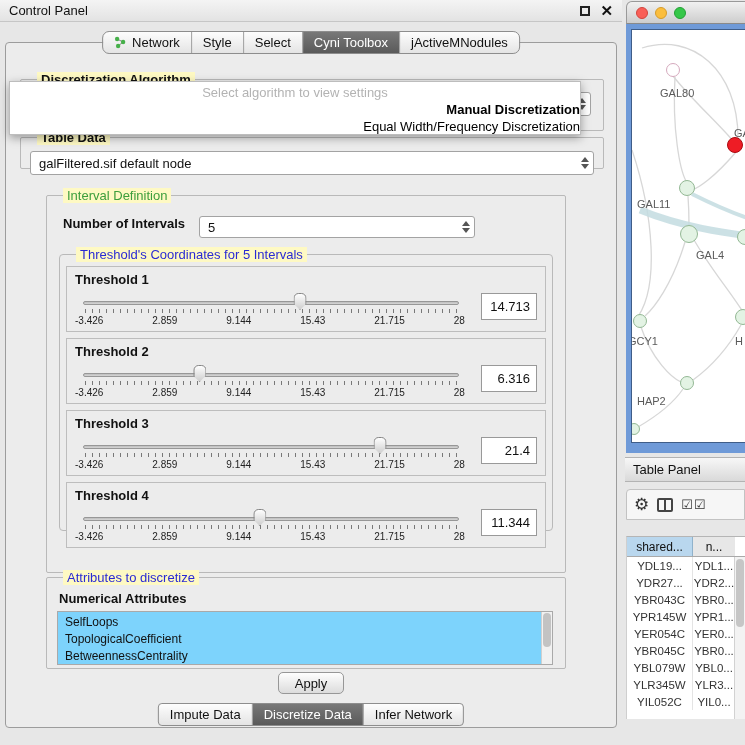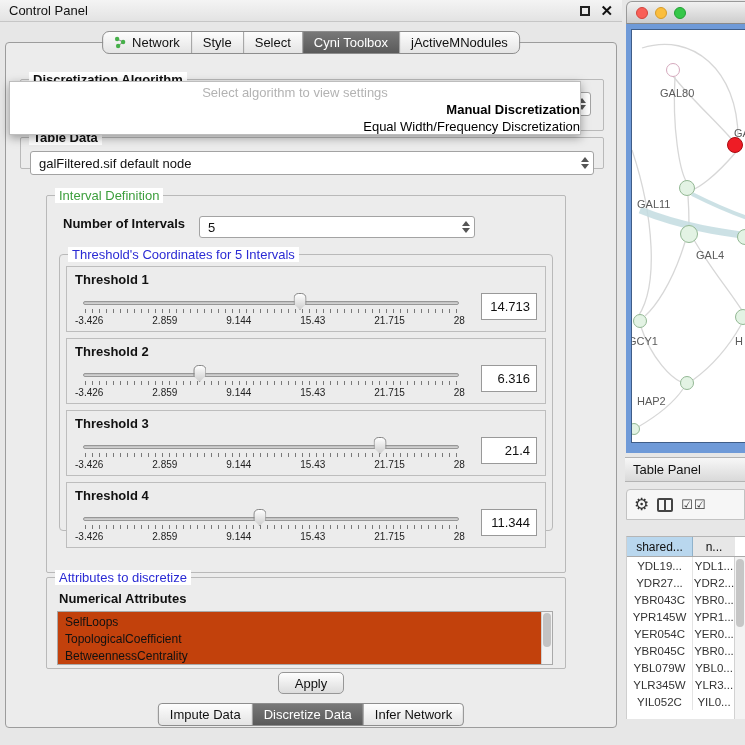--- a/index.html
+++ b/index.html
@@ -16,21 +16,21 @@
 
   .seg-bar { display:flex; border:1px solid #8d8d8d; border-radius:4px; overflow:hidden; background:linear-gradient(#fdfdfd,#e4e4e4); height:23px; }
   .seg { display:flex; align-items:center; gap:5px; padding:0 11px; border-right:1px solid #9f9f9f; color:#111; white-space:nowrap; cursor:default; }
   .seg:last-child { border-right:none; }
   .seg.selected { background:linear-gradient(#787878,#5a5a5a); color:#fff; }
   .main-tabs { position:absolute; top:31px; left:50%; transform:translateX(-50%); z-index:6;border-radius:7px; }
 
   .content { position:absolute; top:42px; left:5px; width:612px; height:686px; border:1px solid #9c9c9c; border-radius:4px; background:#ececec; }
 
   .group { position:absolute; border:1px solid #b9b9b9; border-radius:2px; }
-  .legend { position:absolute; top:-8px; left:8px; background:#ffffff; padding:0 4px; white-space:nowrap; }
+  .legend { position:absolute; top:-8px; left:16px; background:#fef9c3; padding:0 4px; white-space:nowrap; }
   .legend.green { color:#3c9e3c; }
   .legend.blue { color:#2a2ad4; }
 
   .combo { display:flex; align-items:center; background:#fff; border:1px solid #a3a3a3; border-radius:3px; padding-left:8px; height:24px; }
   .combo-value { overflow:hidden; white-space:nowrap; }
   .stepper { margin-left:auto; width:14px; display:flex; flex-direction:column; align-items:center; gap:2px; padding-right:3px; }
   .tri-up { width:0; height:0; border-left:4px solid transparent; border-right:4px solid transparent; border-bottom:5px solid #555; }
   .tri-down { width:0; height:0; border-left:4px solid transparent; border-right:4px solid transparent; border-top:5px solid #555; }
 
   .algo-group { left:14px; top:36px; width:584px; height:52px; }
@@ -53,21 +53,21 @@
   .th-label { position:absolute; left:8px; top:5px; }
   .th-value { position:absolute; right:8px; top:26px; width:56px; height:27px; border:1px solid #999; background:#fff; line-height:25px; text-align:right; padding-right:6px; }
   .slider { position:absolute; left:16px; right:86px; top:26px; height:38px; }
   .track { position:absolute; left:0; right:0; top:8px; height:4px; background:linear-gradient(#bdbdbd,#d6d6d6); border:1px solid #979797; border-radius:2px; }
   .ticks { position:absolute; left:2px; right:2px; top:16px; height:4px; background:repeating-linear-gradient(to right,#787878 0 1px,transparent 1px 7px); }
   .slider-thumb { position:absolute; top:0px; width:13px; height:17px; transform:translateX(-50%); background:linear-gradient(#fefefe,#cfcfcf); border:1px solid #858585; border-radius:5px 5px 2px 2px; clip-path:polygon(0 0,100% 0,100% 62%,50% 100%,0 62%); z-index:2; }
   .scale-row { position:absolute; left:-8px; right:-6px; top:22px; display:flex; justify-content:space-between; font-size:10px; color:#222; }
 
   .attributes-group { left:40px; top:534px; width:520px; height:92px; }
   .attr-sub { margin:13px 0 5px 12px; }
-  .listbox { position:relative; margin:0 12px 0 10px; height:54px; background:#c2410c; border:1px solid #a9a9a9; overflow:hidden; }
+  .listbox { position:relative; margin:0 12px 0 10px; height:54px; background:#7dd3fc; border:1px solid #a9a9a9; overflow:hidden; }
   .listbox ul { list-style:none; padding:2px 14px 0 7px; font-size:12px; }
   .listbox li { height:17px; line-height:17px; white-space:nowrap; }
   .list-scrollbar { position:absolute; right:0; top:0; bottom:0; width:11px; background:#f1f1f1; border-left:1px solid #cfcfcf; }
   .list-scrollbar .sb-thumb { position:absolute; top:1px; left:1px; width:8px; height:34px; background:#c3c3c3; border-radius:4px; }
 
   .apply-btn { position:absolute; left:50%; transform:translateX(-50%); top:629px; width:66px; height:22px; border:1px solid #979797; border-radius:5px; background:linear-gradient(#fefefe,#dcdcdc); font-family:inherit; font-size:13px; color:#111; }
   .bottom-tabs { position:absolute; top:660px; left:50%; transform:translateX(-50%); }
 
   
   .right-panel { position:absolute; left:625px; top:0; width:120px; height:745px; overflow:hidden; }

